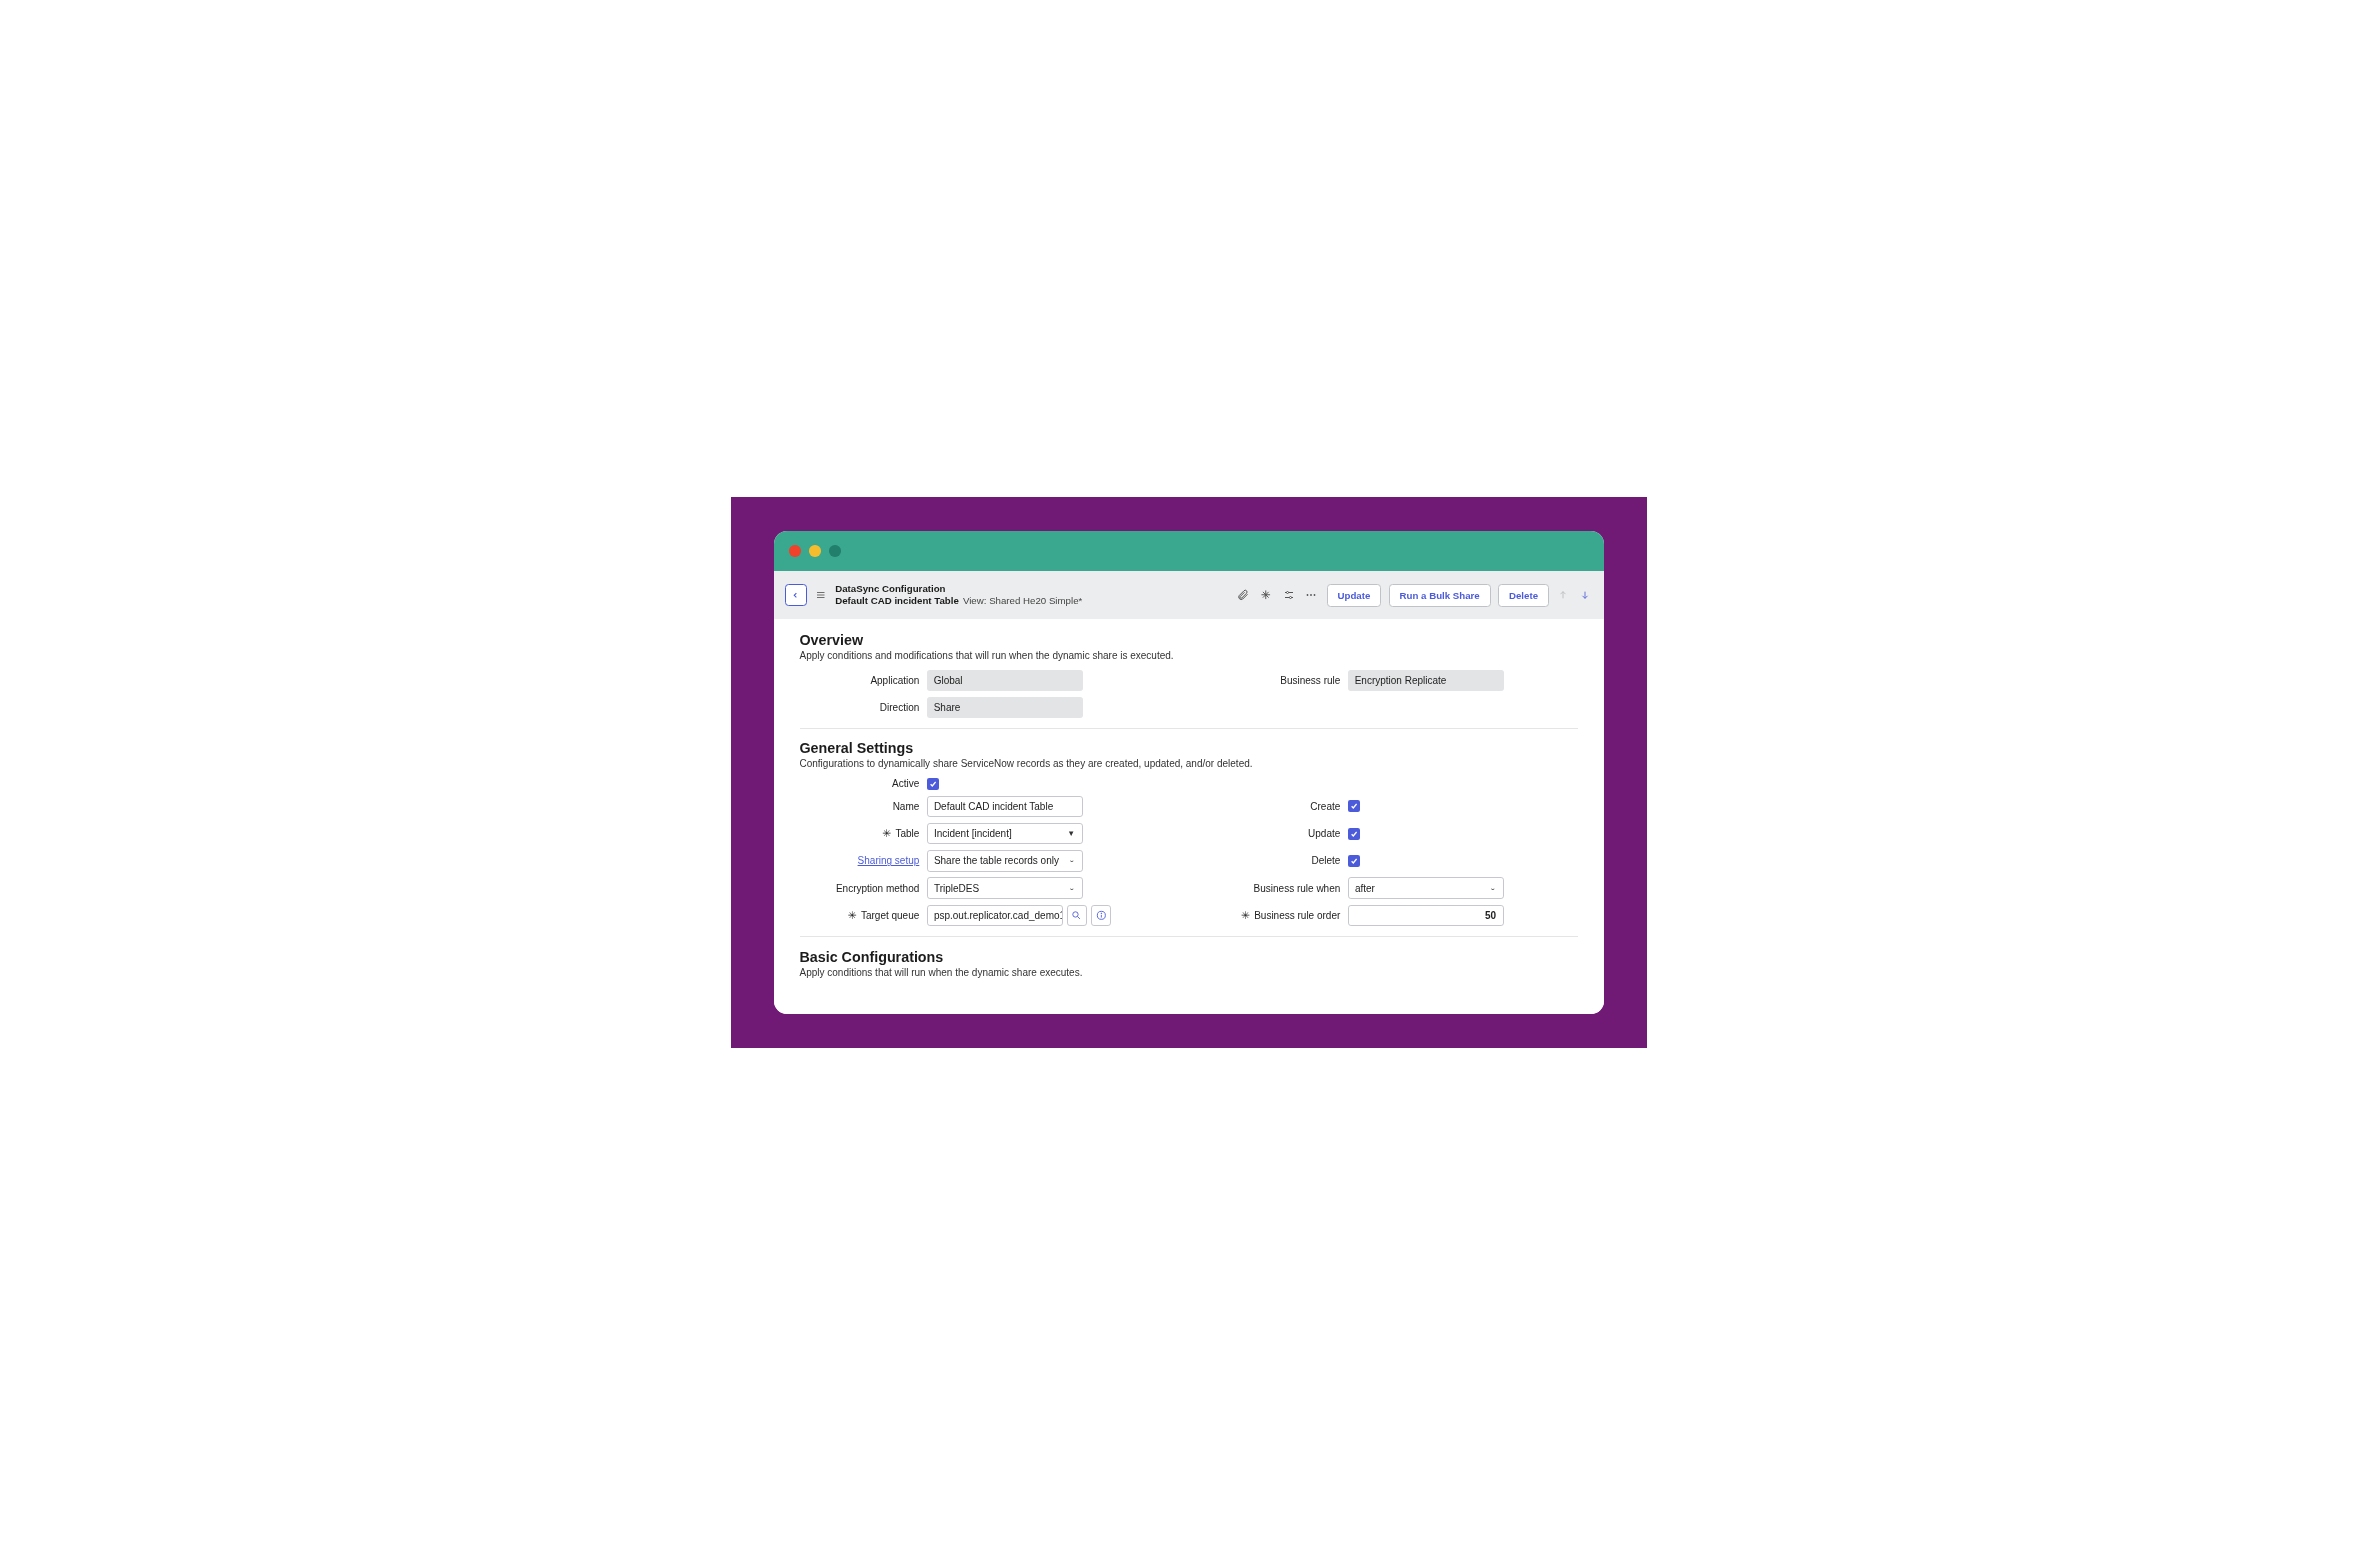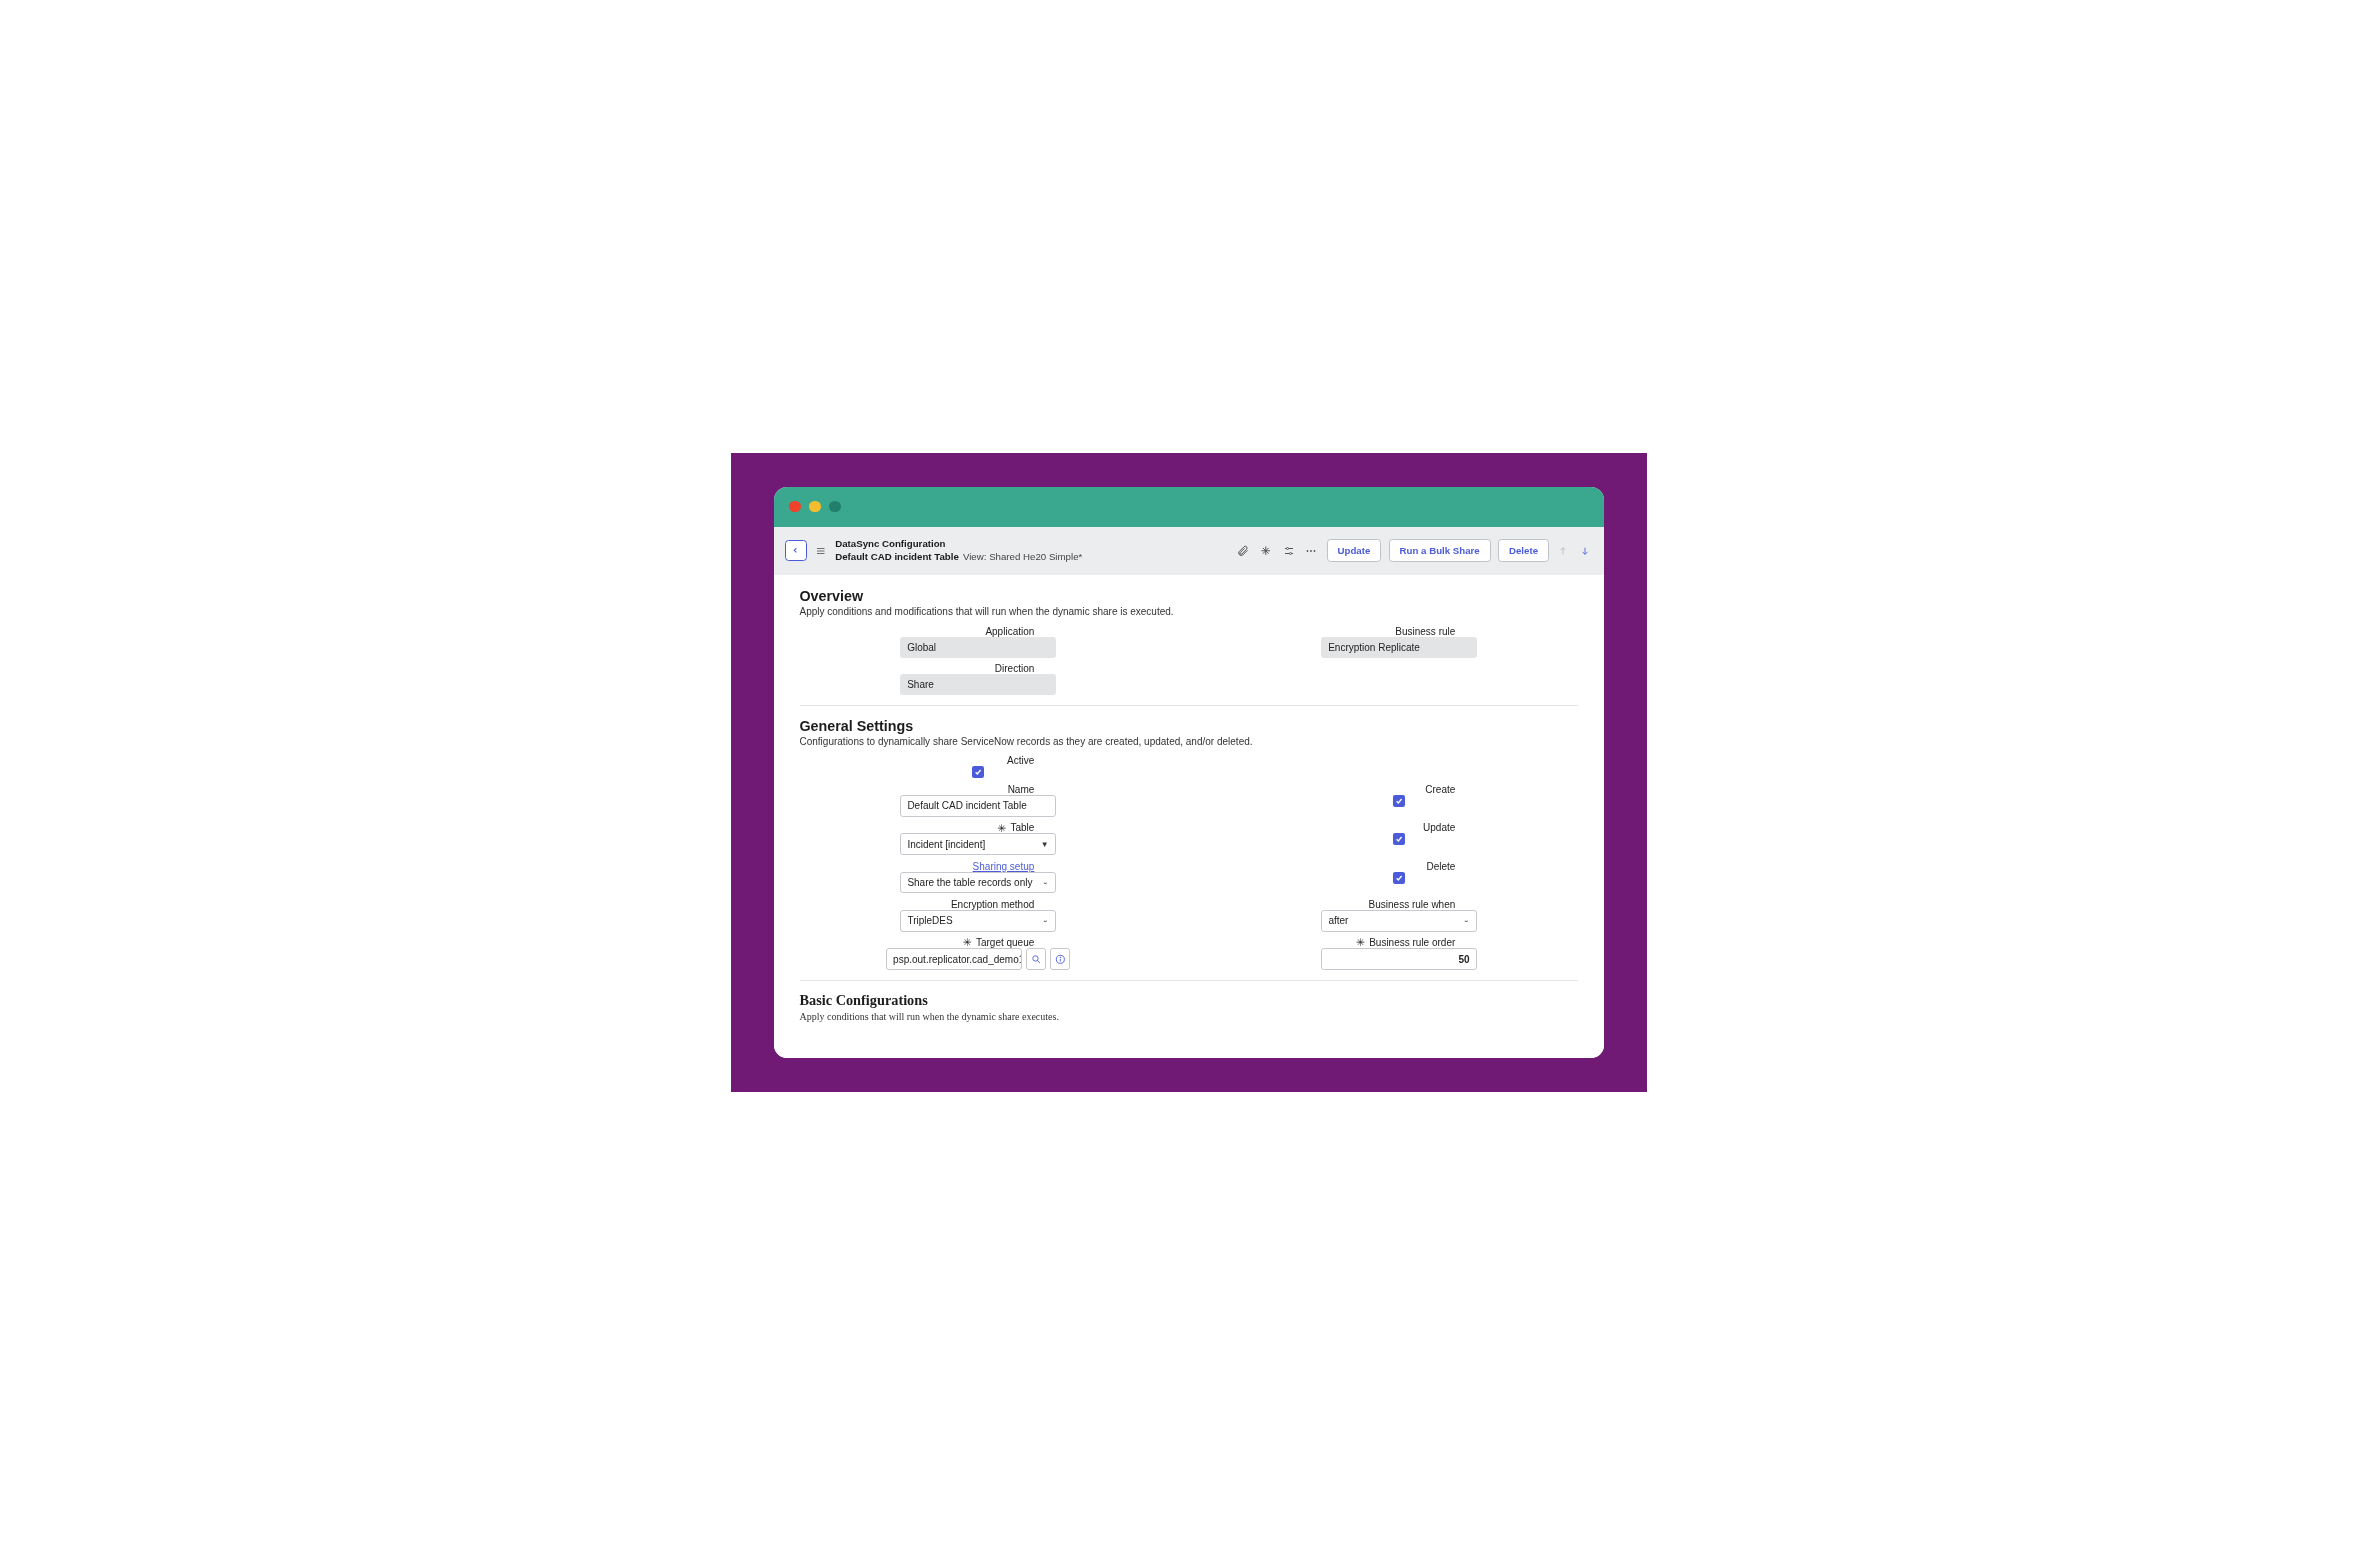--- a/index.html
+++ b/index.html
@@ -67,34 +67,33 @@
   font-size: 9.7px;
   font-weight:600;
   color: #4b5bd9;
   cursor:pointer;
 }
 .arrow-nav { color:#b7b9bd; display:flex;align-items:center;justify-content:center; width:14.3px;}
 .arrow-nav.active { color:#4b5bd9;}
 
 .content { background:#fff; padding: 13px 26px 24px 26px; }
 .section { border-bottom: 0.7px solid #e4e5e7; padding-bottom: 10px; margin-bottom: 11.5px; }
-.section.last { border-bottom:none; margin-bottom:12px; padding-bottom:0;font-family:Liberation Serif, serif;}
+.section.last { border-bottom:none; margin-bottom:12px; padding-bottom:0;}
 .section h2 { font-size: 14.3px; font-weight: 700; color:#1c1c1c; margin-bottom:2.1px; }
 .section .desc { font-size: 10px; color:#333; margin-bottom: 8.6px; }
 
 .form-grid {
   display: grid;
   grid-template-columns: 1fr 1fr;
   column-gap: 64px;
   row-gap: 5.7px;
 }
 .form-row {
   display:flex;
   align-items:center;
-  flex-direction:column;
 }
 .form-label {
   width: 127px;
   text-align: right;
   font-size: 10px;
   color:#222;
   padding-right: 7.2px;
   display:flex;
   align-items:center;
   justify-content:flex-end;

